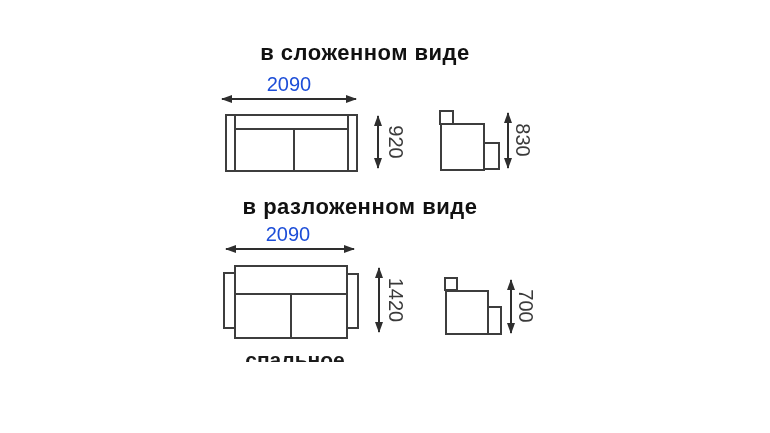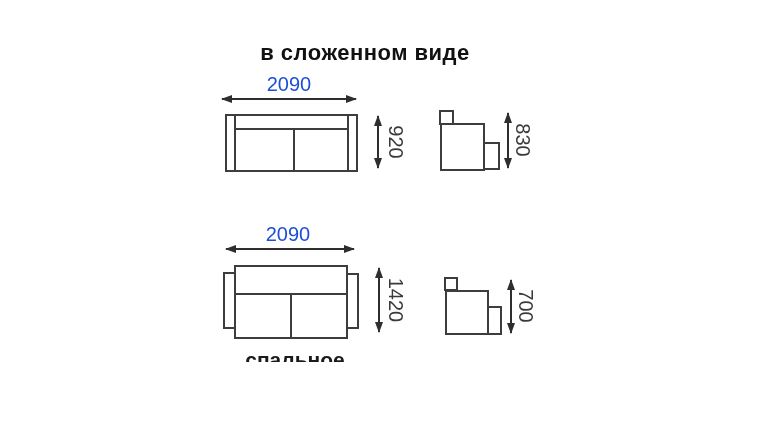--- a/index.html
+++ b/index.html
@@ -69,20 +69,21 @@
   <div class="arrow-v" style="left:377px; top:116px; height:52px;"></div>
   <div class="dim-label-v" style="left:366px; top:131px;">920</div>
 
   <div class="rect" style="left:439px; top:110px; width:15px; height:15px;"></div>
   <div class="rect" style="left:440px; top:123px; width:45px; height:48px;"></div>
   <div class="rect" style="left:483px; top:142px; width:17px; height:28px;"></div>
 
   <div class="arrow-v" style="left:507px; top:113px; height:55px;"></div>
   <div class="dim-label-v" style="left:493px; top:129px;">830</div>
 
+  <div class="section-title" style="left:180px; top:194px; width:360px;">в разложенном виде</div>
 
   <div class="dim-label-h" style="left:222px; top:223px; width:132px;">2090</div>
   <div class="arrow-h" style="left:226px; top:248px; width:128px;"></div>
 
   <div class="rect" style="left:223px; top:272px; width:13px; height:57px;"></div>
   <div class="rect" style="left:346px; top:273px; width:13px; height:56px;"></div>
   <div class="rect filled" style="left:234px; top:265px; width:114px; height:74px;">
     <div class="hline" style="left:0; right:0; top:26px;"></div>
     <div class="vline" style="left:54px; top:26px; bottom:0;"></div>
   </div>

